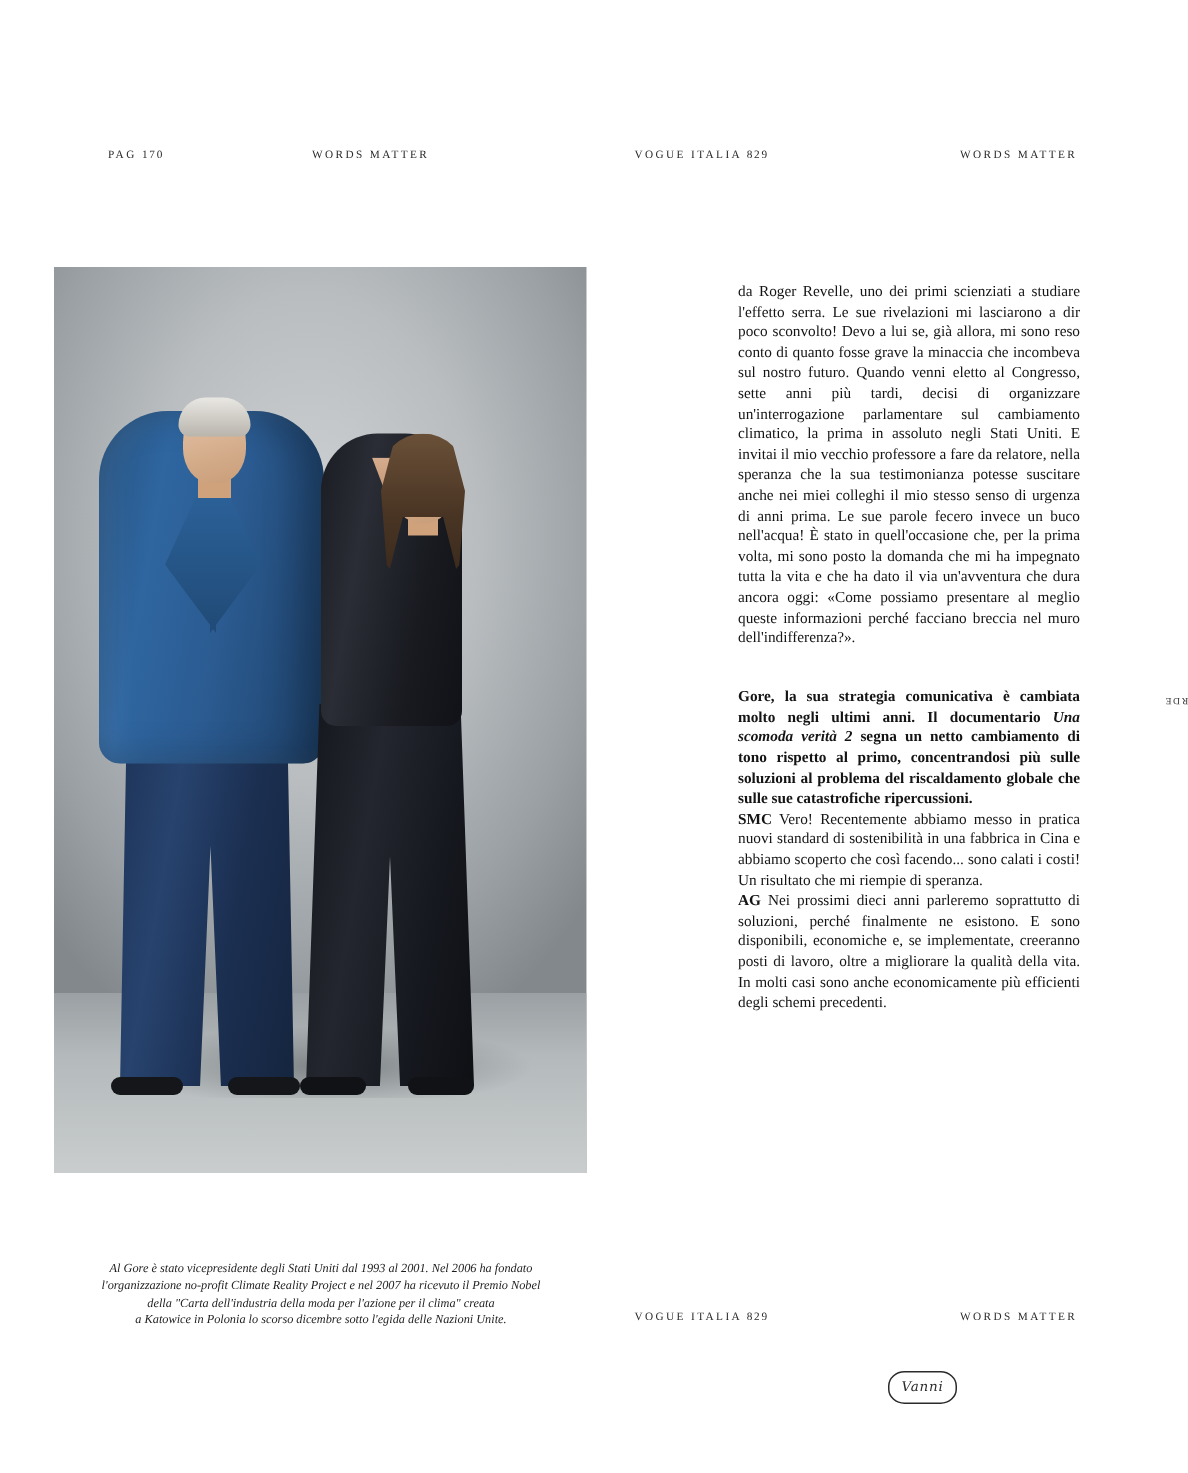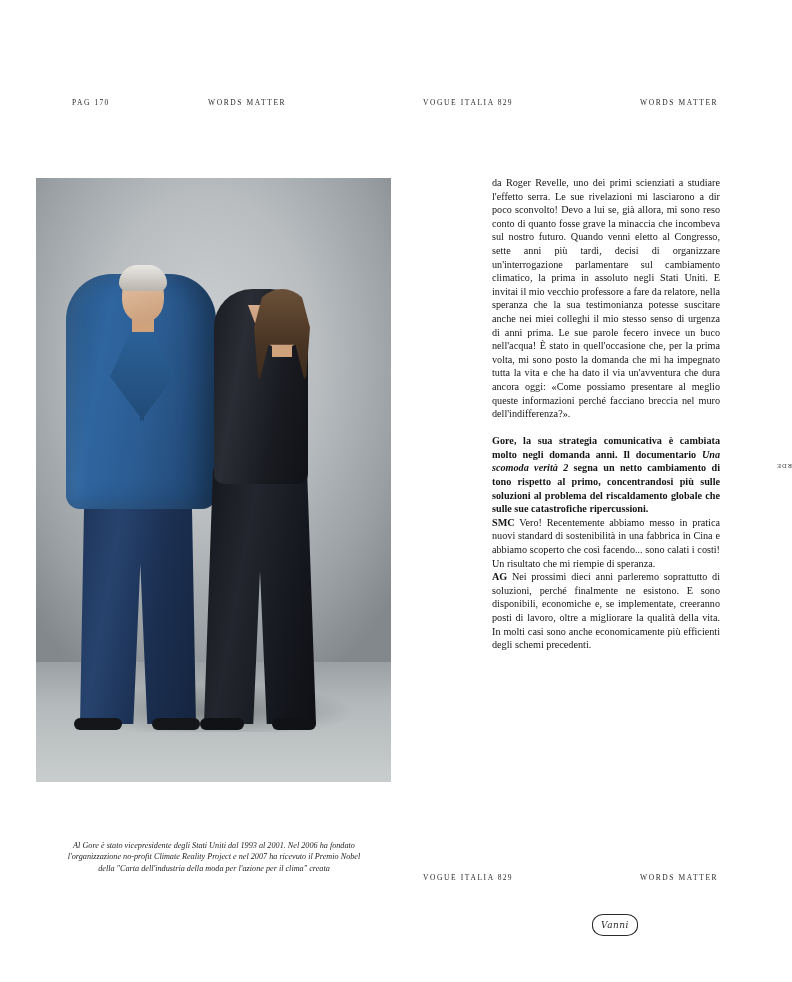--- a/index.html
+++ b/index.html
@@ -169,21 +169,21 @@
     left: 492px;
     top: 176px;
     width: 228px;
     font-size: 10.2px;
     line-height: 13.6px;
     text-align: justify;
     text-justify: inter-word;
     hyphens: auto;
     color: #141414;
   }
-  .col p { margin: 0 0 0 0; font-family: Liberation Serif, serif; }
+  .col p { margin: 12px 0 0 0; font-family: Liberation Serif, serif; }
   .col p + p { margin-top: 0; }
   .para-gap { height: 13.6px; }
   .q { font-weight: bold; }
   .q em { font-style: italic; font-weight: bold; }
   .speaker { font-weight: bold; }
 
   
   .credit-vert {
     position: absolute;
     right: 16px;
@@ -279,29 +279,30 @@
       <div class="woman-hair"></div>
     </div>
   </div>
 </div>
 
 <div class="credit-vert">DAIS FASHION HUGHES. MAKE-UP KRISTA PIGOTT. PRODUCED BY CLARE BYRNE. STYLING EDITOR MARIE WARDE</div>
 
 <div class="col">
   <p>da Roger Revelle, uno dei primi scienziati a studiare l'effetto serra. Le sue rivelazioni mi lasciarono a dir poco sconvolto! Devo a lui se, già allora, mi sono reso conto di quanto fosse grave la minaccia che incombeva sul nostro futuro. Quando venni eletto al Congresso, sette anni più tardi, decisi di organizzare un'interrogazione parlamentare sul cambiamento climatico, la prima in assoluto negli Stati Uniti. E invitai il mio vecchio professore a fare da relatore, nella speranza che la sua testimonianza potesse suscitare anche nei miei colleghi il mio stesso senso di urgenza di anni prima. Le sue parole fecero invece un buco nell'acqua! È stato in quell'occasione che, per la prima volta, mi sono posto la domanda che mi ha impegnato tutta la vita e che ha dato il via un'avventura che dura ancora oggi: «Come possiamo presentare al meglio queste informazioni perché facciano breccia nel muro dell'indifferenza?».</p>
   <div class="para-gap"></div>
-  <p class="q"><span>Gore, la sua strategia comunicativa è cambiata molto negli domanda anni. Il documentario </span><em>Una scomoda verità 2</em><span> segna un netto cambiamento di tono rispetto al primo, concentrandosi più sulle soluzioni al problema del riscaldamento globale che sulle sue catastrofiche ripercussioni.</span></p>
+  <p class="q"><span>Gore, la sua strategia comunicativa è cambiata molto negli ultimi anni. Il documentario </span><em>Una scomoda verità 2</em><span> segna un netto cambiamento di tono rispetto al primo, concentrandosi più sulle soluzioni al problema del riscaldamento globale che sulle sue catastrofiche ripercussioni.</span></p>
   <p><span class="speaker">SMC</span><span> Vero! Recentemente abbiamo messo in pratica nuovi standard di sostenibilità in una fabbrica in Cina e abbiamo scoperto che così facendo... sono calati i costi! Un risultato che mi riempie di speranza.</span></p>
   <p><span class="speaker">AG</span><span> Nei prossimi dieci anni parleremo soprattutto di soluzioni, perché finalmente ne esistono. E sono disponibili, economiche e, se implementate, creeranno posti di lavoro, oltre a migliorare la qualità della vita. In molti casi sono anche economicamente più efficienti degli schemi precedenti.</span></p>
 </div>
 
 <div class="caption">
   <div>Al Gore è stato vicepresidente degli Stati Uniti dal 1993 al 2001. Nel 2006 ha fondato</div>
   <div>l'organizzazione no-profit Climate Reality Project e nel 2007 ha ricevuto il Premio Nobel</div>
   <div>della "Carta dell'industria della moda per l'azione per il clima" creata</div>
+  <div>a Katowice in Polonia lo scorso dicembre sotto l'egida delle Nazioni Unite.</div>
 </div>
 
 <div class="runfoot runfoot-mid">
   <span>VOGUE ITALIA</span>
   <span class="folio-num">829</span>
 </div>
 <div class="runfoot runfoot-right">WORDS MATTER</div>
 
 <div class="logo">Vanni</div>
 

